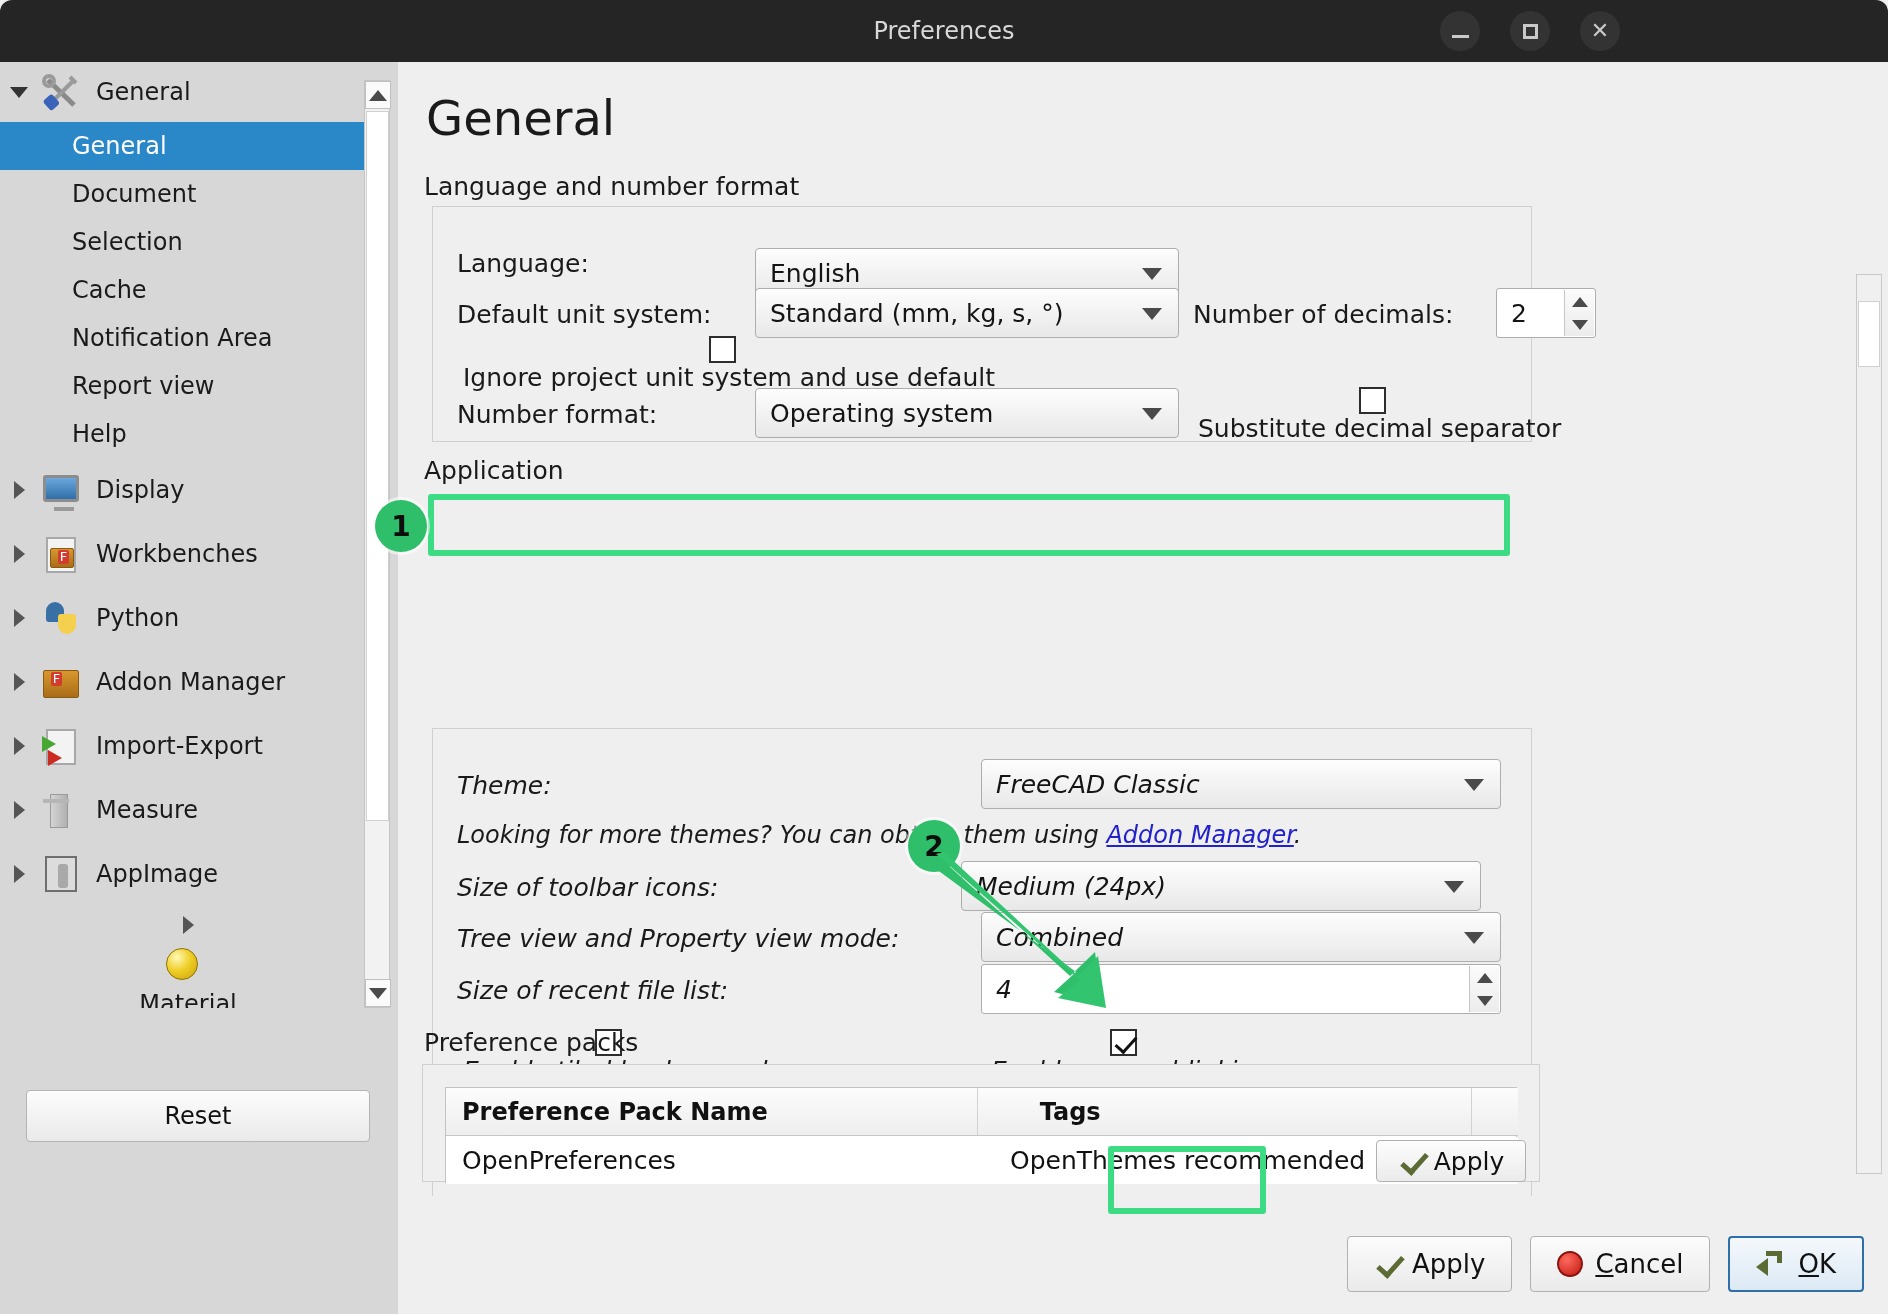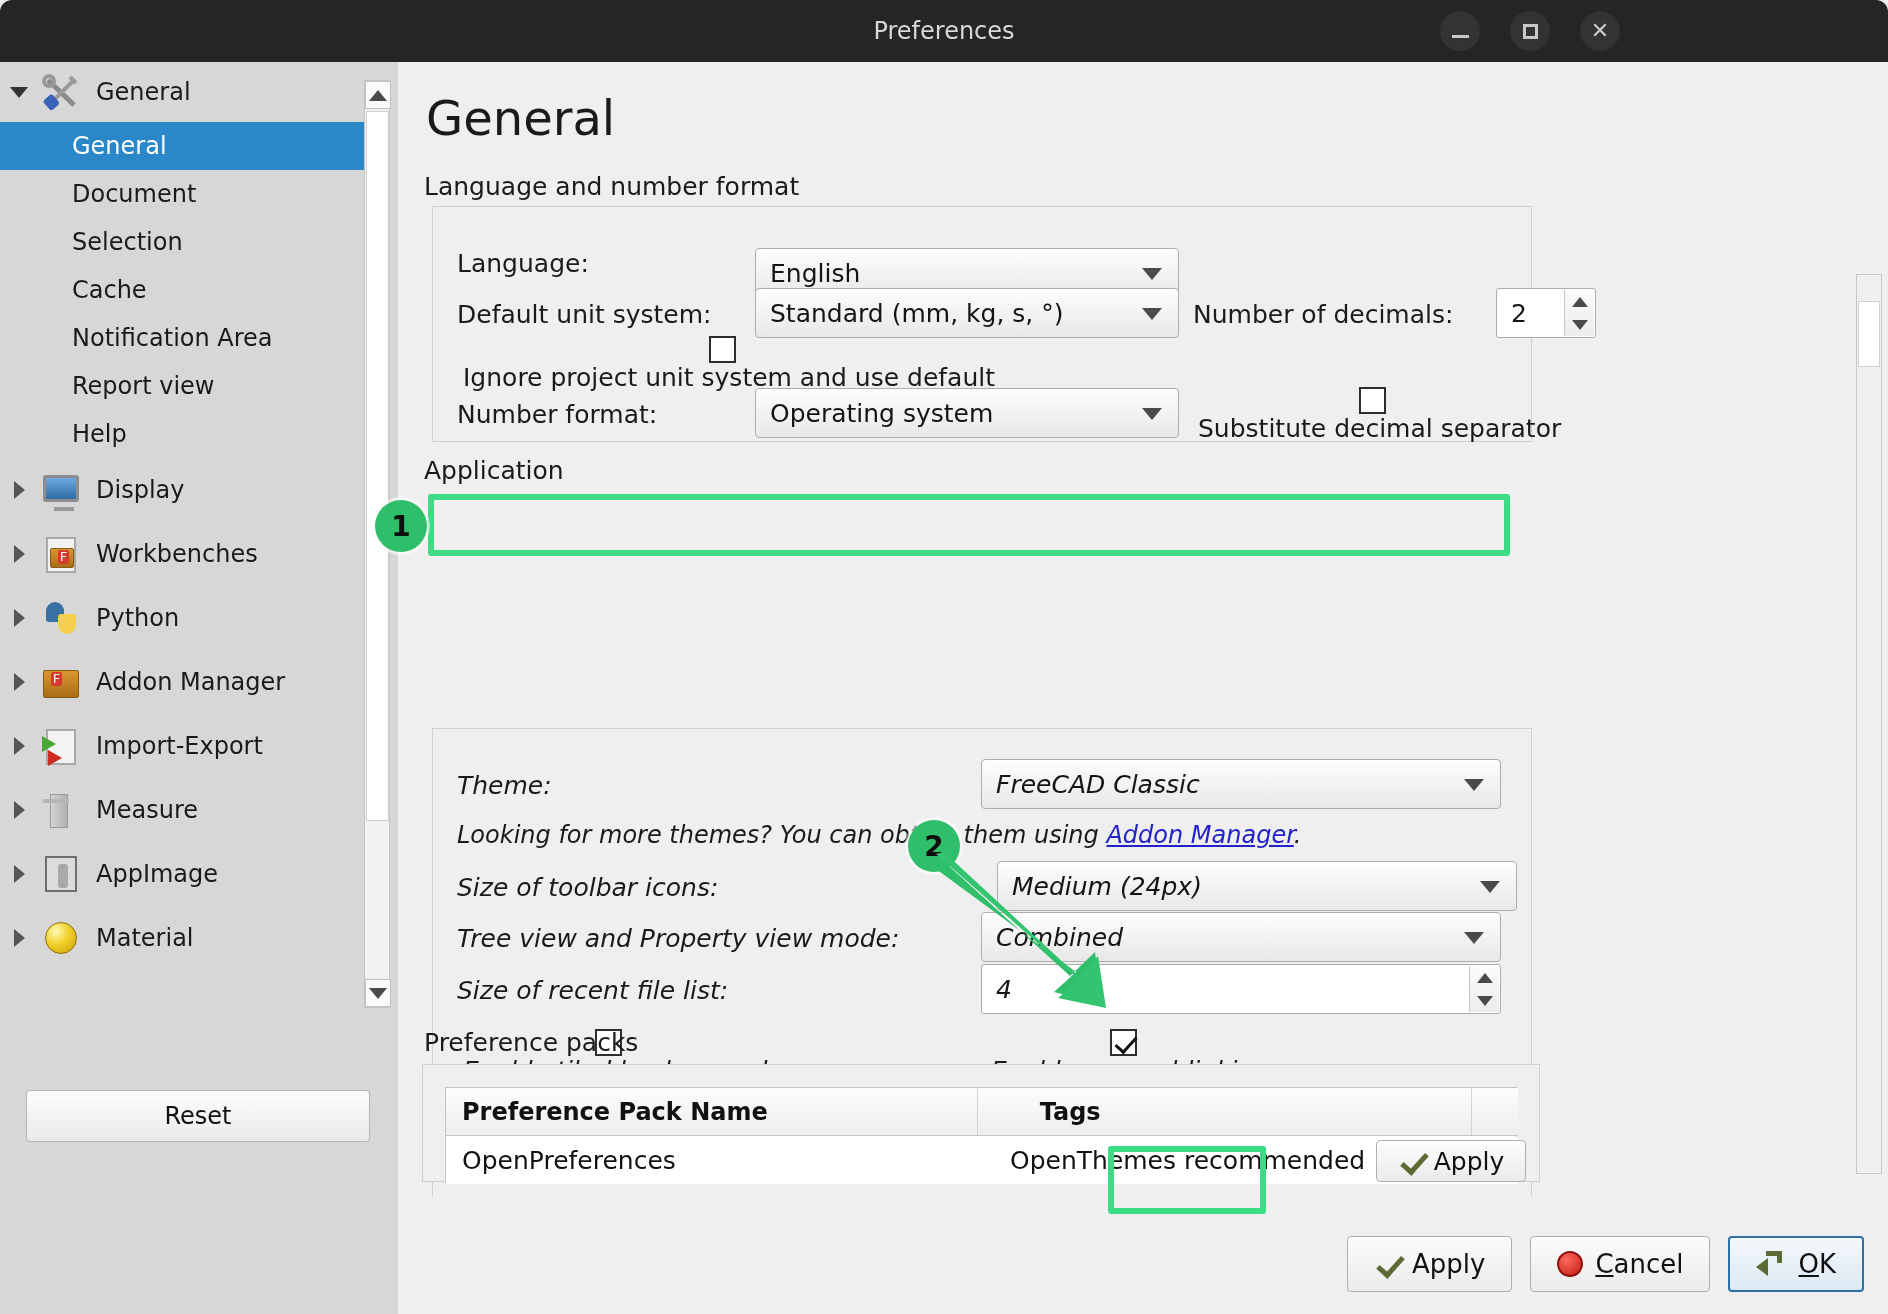--- a/index.html
+++ b/index.html
@@ -468,21 +468,21 @@
       <div class="tree-item root" style="height:64px;">
         <span class="arrow right">
             <i></i>
           </span>
         <span class="ico">
             <span class="ic-appimg"></span>
           </span>
         <span class="tree-label">AppImage</span>
       </div>
 
-      <div class="tree-item root" style="height:64px;">
+      <div class="tree-item root" style="height:64px;flex-direction:column;">
         <span class="arrow right">
             <i></i>
           </span>
         <span class="ico">
             <span class="ic-sphere"></span>
           </span>
         <span class="tree-label">Material</span>
       </div>
     </div>
 
@@ -566,21 +566,21 @@
           <span class="caret"></span>
         </div>
 
         <div class="hint" style="left:24px; top:92px;">
           <span>Looking for more themes? You can obtain them using </span><a href="#">Addon Manager</a><span>.</span>
         </div>
 
         <div class="row" style="left:24px; top:144px;">
           <span class="lbl">Size of toolbar icons:</span>
         </div>
-        <div class="combo" style="left:564px; top:132px; width:520px; height:50px;">
+        <div class="combo" style="left:528px; top:132px; width:520px; height:50px;">
           <span>Medium (24px)</span>
           <span class="caret"></span>
         </div>
 
         <div class="row" style="left:24px; top:195px;">
           <span class="lbl">Tree view and Property view mode:</span>
         </div>
         <div class="combo" style="left:548px; top:183px; width:520px; height:50px;">
           <span>Combined</span>
           <span class="caret"></span>

